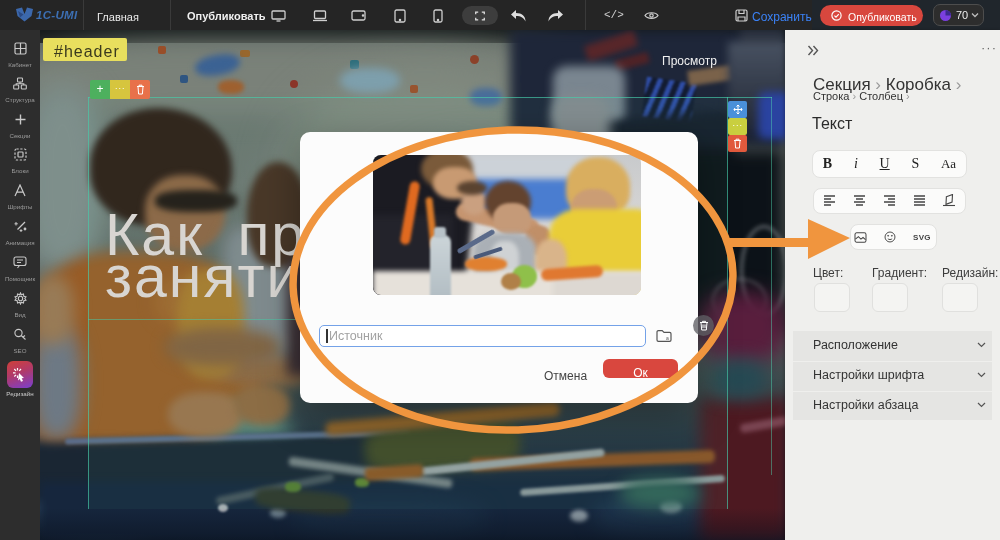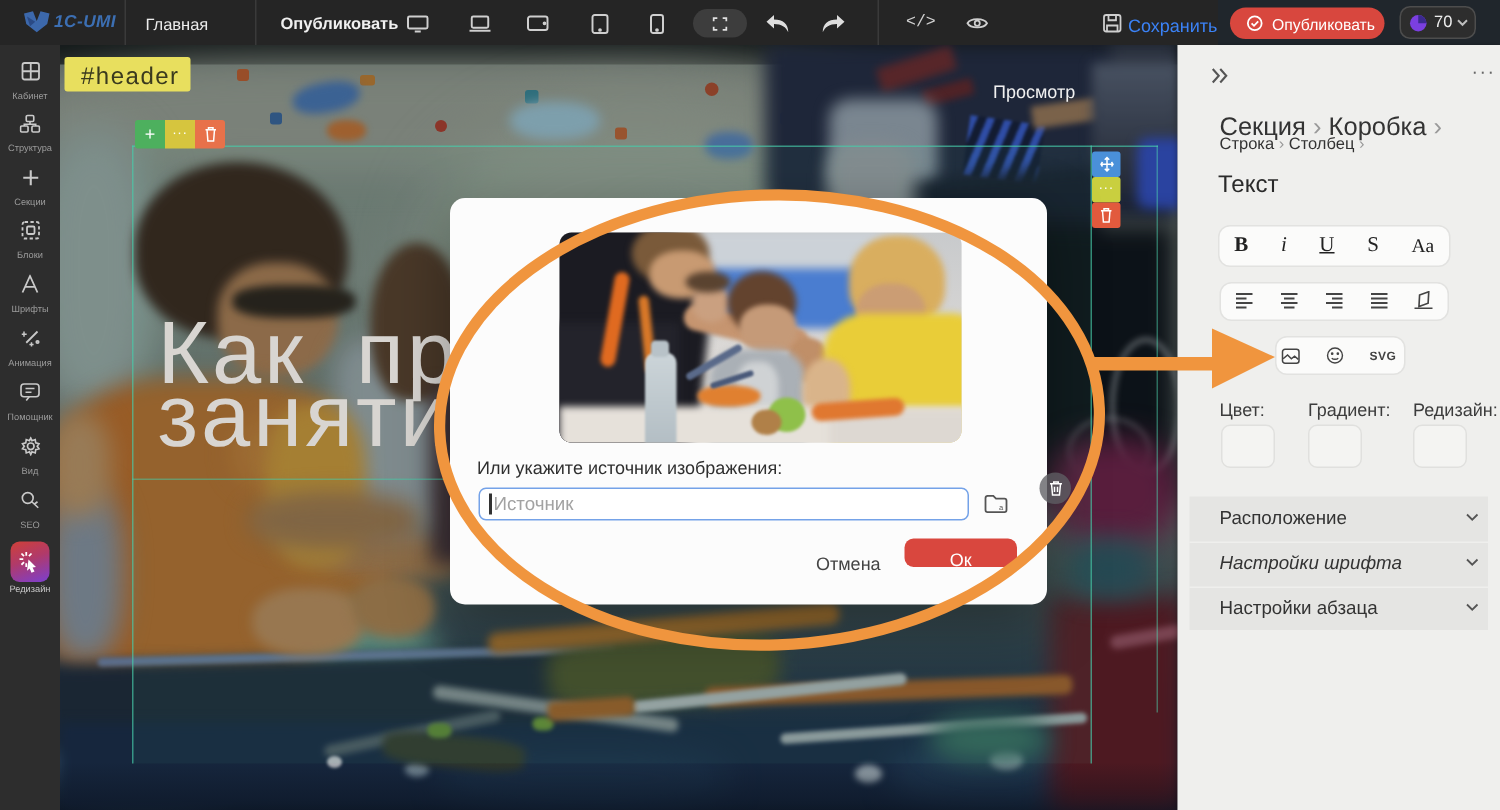--- a/index.html
+++ b/index.html
@@ -363,21 +363,21 @@
 
     <div class="slabel" style="left:28px;top:236px;">Цвет:</div>
     <div class="slabel" style="left:87px;top:236px;">Градиент:</div>
     <div class="slabel" style="left:157px;top:236px;">Редизайн:</div>
     <div class="swatch" style="left:29px;top:253px;"></div>
     <div class="swatch" style="left:87px;top:253px;"></div>
     <div class="swatch" style="left:157px;top:253px;"></div>
 
     <div class="abs" style="left:8px;top:301px;width:199px;height:89px;background:#e5e5e3;"></div>
     <div class="abs" style="left:28px;top:308px;font-size:12.5px;color:#333;">Расположение</div>
-    <div class="abs" style="left:28px;top:338px;font-size:12.5px;color:#333;font-style:italic;">Настройки шрифта</div>
+    <div class="abs" style="left:28px;top:338px;font-size:12.5px;color:#333;">Настройки шрифта</div>
     <div class="abs" style="left:28px;top:368px;font-size:12.5px;color:#333;">Настройки абзаца</div>
     <div class="abs" style="left:8px;top:330.5px;width:199px;height:1px;background:#efefed;"></div>
     <div class="abs" style="left:8px;top:360.5px;width:199px;height:1px;background:#efefed;"></div>
     <svg class="abs" style="left:192px;top:312px" width="9" height="6" viewBox="0 0 9 6" fill="none" stroke="#555" stroke-width="1.2">
         <path d="M1 1 L4.5 4.5 L8 1"></path>
       </svg>
     <svg class="abs" style="left:192px;top:342px" width="9" height="6" viewBox="0 0 9 6" fill="none" stroke="#555" stroke-width="1.2">
         <path d="M1 1 L4.5 4.5 L8 1"></path>
       </svg>
     <svg class="abs" style="left:192px;top:372px" width="9" height="6" viewBox="0 0 9 6" fill="none" stroke="#555" stroke-width="1.2">
@@ -421,21 +421,20 @@
       <div class="abs" style="left:57px;top:80px;width:21px;height:64px;background:linear-gradient(180deg,#ccd5d9,#b2bdc3);border-radius:7px 7px 3px 3px;filter:blur(0.8px);"></div>
       <div class="abs" style="left:61px;top:72px;width:12px;height:11px;background:#b8c2c8;border-radius:3px;filter:blur(0.8px);"></div>
 
       <div class="abs" style="left:139px;top:110px;width:25px;height:23px;background:#8fc04a;border-radius:50%;filter:blur(1px);"></div>
       <div class="abs" style="left:128px;top:118px;width:20px;height:17px;background:#b08048;border-radius:50%;filter:blur(1px);"></div>
       <div class="abs" style="left:92px;top:102px;width:42px;height:14px;background:#e08030;border-radius:45%;filter:blur(1.5px);"></div>
       <div class="abs" style="left:168px;top:112px;width:62px;height:12px;background:#e07830;border-radius:6px;filter:blur(1.5px);transform:rotate(-4deg);"></div>
       <div class="abs" style="left:82px;top:84px;width:42px;height:5px;background:#5a6a8a;border-radius:3px;filter:blur(0.6px);transform:rotate(-30deg);"></div>
       <div class="abs" style="left:100px;top:96px;width:30px;height:4px;background:#4a5a7a;border-radius:2px;filter:blur(0.6px);transform:rotate(-18deg);"></div>
     </div>
-    <div class="abs" style="left:18px;top:173px;font-size:12px;color:#2f2f2f;">Или укажите источник изображения:</div>
     <div class="abs" style="left:19px;top:193px;width:327px;height:22px;border:1.5px solid #74a2e8;border-radius:5px;background:#fff;"></div>
     <div class="abs" style="left:26px;top:197px;width:1.5px;height:14px;background:#333;"></div>
     <div class="abs" style="left:29px;top:197px;font-size:12.5px;color:#a2a2a2;">Источник</div>
     <svg class="abs" style="left:356px;top:197px" width="17" height="14" viewBox="0 0 17 14" fill="none" stroke="#555" stroke-width="1.2">
         <path d="M1 3 V11 C1 11.8 1.6 12.4 2.4 12.4 H13.6 C14.4 12.4 15 11.8 15 11 V4.8 C15 4 14.4 3.4 13.6 3.4 H8 L6.2 1.6 H2.4 C1.6 1.6 1 2.2 1 3 Z"></path>
         <text x="10" y="11" font-size="5" fill="#555" stroke="none">a</text>
       </svg>
     <div class="abs" style="left:244px;top:237px;font-size:12px;color:#444;">Отмена</div>
     <div class="abs" style="left:303px;top:227px;width:75px;height:19px;background:#d9473e;border-radius:6px;color:#fff;font-size:12px;text-align:center;line-height:29px;">Ок</div>
 

